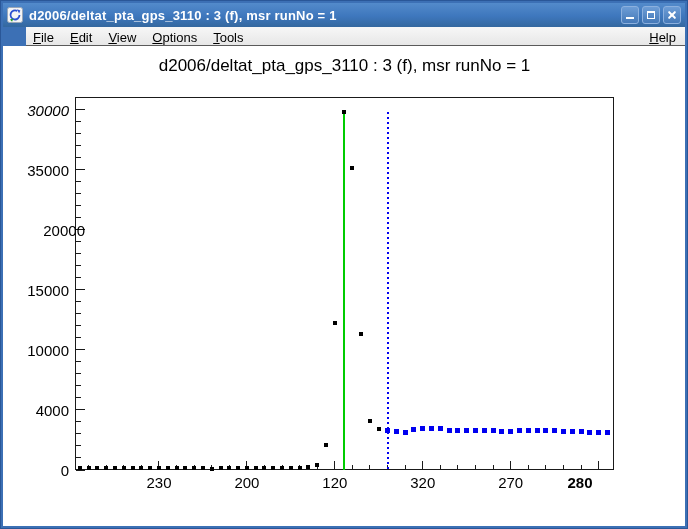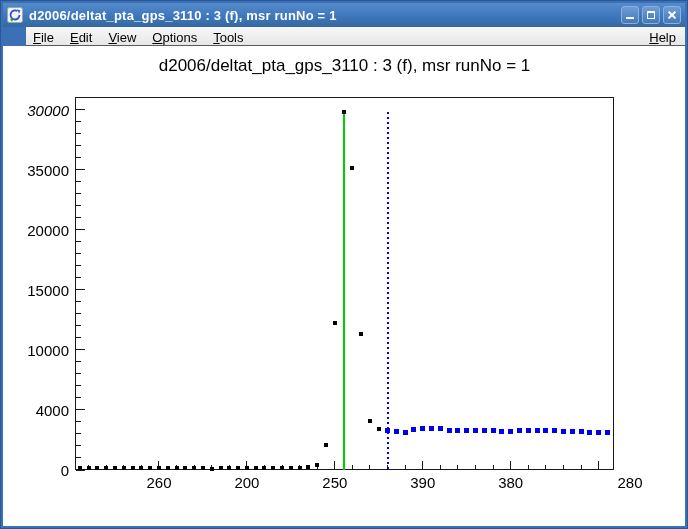--- a/index.html
+++ b/index.html
@@ -101,31 +101,31 @@
     <div class="menu-right" id="menu-right">
         <div class="menu-item"><u>H</u>elp</div>
       </div>
   </div>
 
   <div class="canvas">
     <div class="plot-title">d2006/deltat_pta_gps_3110 : 3 (f), msr runNo = 1</div>
     <div id="plot-area">
         <div class="frame" style="left: 72px; top: 51px; width: 539px; height: 373px;"></div>
         <div class="tick" style="left: 155.471px; top: 415px; width: 1px; height: 9px;"></div>
-        <div class="xlab" style="left: 130.971px; top: 428px; width: 50px;">260</div>
+        <div class="xlab" style="left: 130.971px; top: 428px; width: 50px;">230</div>
         <div class="tick" style="left: 243.4px; top: 415px; width: 1px; height: 9px;"></div>
         <div class="xlab" style="left: 218.9px; top: 428px; width: 50px;">200</div>
         <div class="tick" style="left: 331.328px; top: 415px; width: 1px; height: 9px;"></div>
-        <div class="xlab" style="left: 306.828px; top: 428px; width: 50px;">250</div>
+        <div class="xlab" style="left: 306.828px; top: 428px; width: 50px;">120</div>
         <div class="tick" style="left: 419.256px; top: 415px; width: 1px; height: 9px;"></div>
-        <div class="xlab" style="left: 394.756px; top: 428px; width: 50px;">390</div>
+        <div class="xlab" style="left: 394.756px; top: 428px; width: 50px;">320</div>
         <div class="tick" style="left: 507.184px; top: 415px; width: 1px; height: 9px;"></div>
-        <div class="xlab" style="left: 482.684px; top: 428px; width: 50px;">380</div>
+        <div class="xlab" style="left: 482.684px; top: 428px; width: 50px;">270</div>
         <div class="tick" style="left: 595.113px; top: 415px; width: 1px; height: 9px;"></div>
-        <div class="xlab" style="left: 602px; top: 428px; width: 50px;">280</div>
+        <div class="xlab" style="left: 552px; top: 428px; width: 50px; font-weight: bold;">280</div>
         <div class="tick" style="left: 85.1289px; top: 419px; width: 1px; height: 5px;"></div>
         <div class="tick" style="left: 102.715px; top: 419px; width: 1px; height: 5px;"></div>
         <div class="tick" style="left: 120.3px; top: 419px; width: 1px; height: 5px;"></div>
         <div class="tick" style="left: 137.886px; top: 419px; width: 1px; height: 5px;"></div>
         <div class="tick" style="left: 173.057px; top: 419px; width: 1px; height: 5px;"></div>
         <div class="tick" style="left: 190.643px; top: 419px; width: 1px; height: 5px;"></div>
         <div class="tick" style="left: 208.228px; top: 419px; width: 1px; height: 5px;"></div>
         <div class="tick" style="left: 225.814px; top: 419px; width: 1px; height: 5px;"></div>
         <div class="tick" style="left: 260.985px; top: 419px; width: 1px; height: 5px;"></div>
         <div class="tick" style="left: 278.571px; top: 419px; width: 1px; height: 5px;"></div>
@@ -145,21 +145,21 @@
         <div class="tick" style="left: 577.527px; top: 419px; width: 1px; height: 5px;"></div>
         <div class="tick" style="left: 73px; top: 423.5px; width: 9px; height: 1px;"></div>
         <div class="ylab" style="left: 0px; top: 416px; width: 66px;">0</div>
         <div class="tick" style="left: 73px; top: 363.494px; width: 9px; height: 1px;"></div>
         <div class="ylab" style="left: 0px; top: 355.994px; width: 66px;">4000</div>
         <div class="tick" style="left: 73px; top: 303.487px; width: 9px; height: 1px;"></div>
         <div class="ylab" style="left: 0px; top: 295.987px; width: 66px;">10000</div>
         <div class="tick" style="left: 73px; top: 243.481px; width: 9px; height: 1px;"></div>
         <div class="ylab" style="left: 0px; top: 235.981px; width: 66px;">15000</div>
         <div class="tick" style="left: 73px; top: 183.474px; width: 9px; height: 1px;"></div>
-        <div class="ylab" style="left: 0px; top: 175.974px; width: 66px;">20000</div>
+        <div class="ylab" style="left: 16px; top: 175.974px; width: 66px;">20000</div>
         <div class="tick" style="left: 73px; top: 123.468px; width: 9px; height: 1px;"></div>
         <div class="ylab" style="left: 0px; top: 115.968px; width: 66px;">35000</div>
         <div class="tick" style="left: 73px; top: 63.4614px; width: 9px; height: 1px;"></div>
         <div class="ylab" style="left: 0px; top: 55.9614px; width: 66px; font-style: italic;">30000</div>
         <div class="tick" style="left: 73px; top: 411.499px; width: 5px; height: 1px;"></div>
         <div class="tick" style="left: 73px; top: 399.497px; width: 5px; height: 1px;"></div>
         <div class="tick" style="left: 73px; top: 387.496px; width: 5px; height: 1px;"></div>
         <div class="tick" style="left: 73px; top: 375.495px; width: 5px; height: 1px;"></div>
         <div class="tick" style="left: 73px; top: 351.492px; width: 5px; height: 1px;"></div>
         <div class="tick" style="left: 73px; top: 339.491px; width: 5px; height: 1px;"></div>

